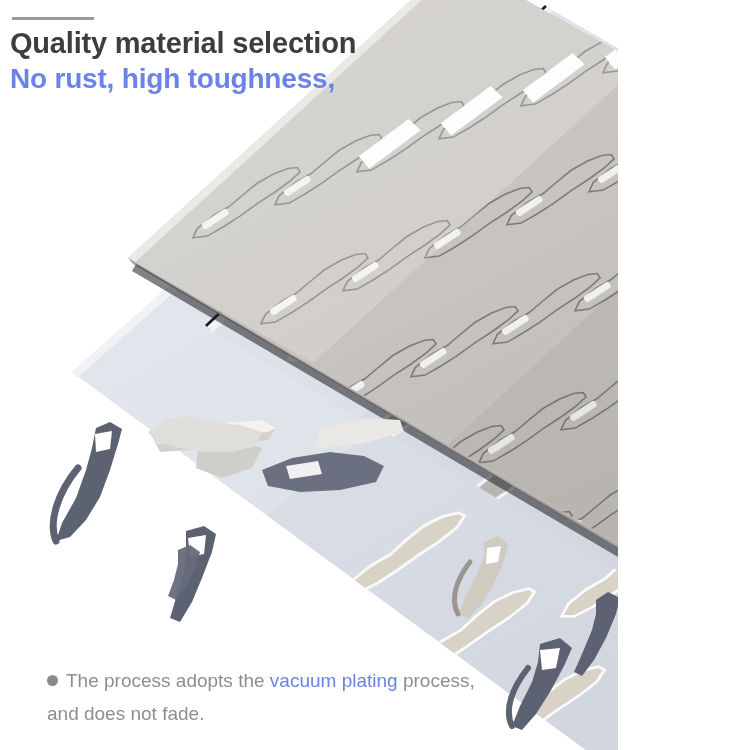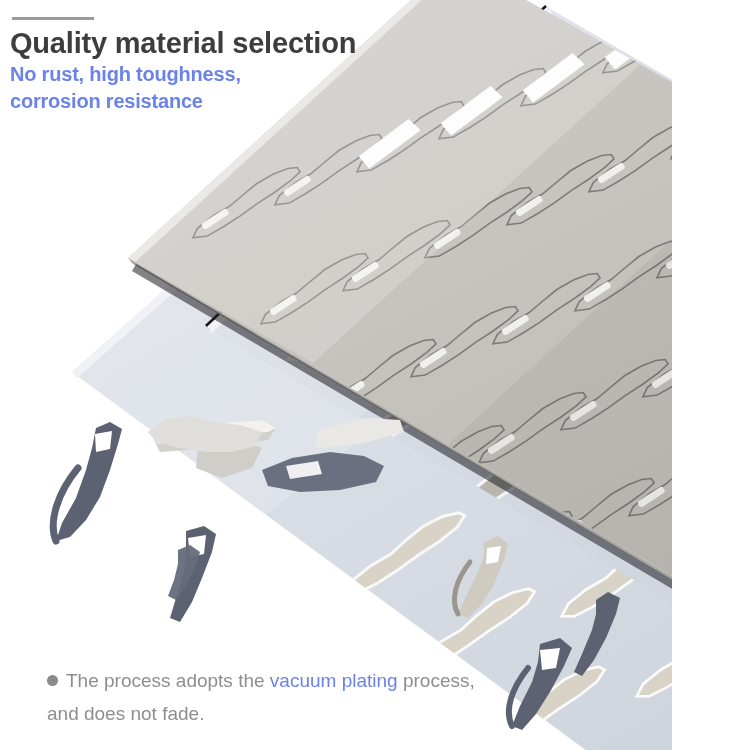--- a/index.html
+++ b/index.html
@@ -6,21 +6,21 @@
   html, body {
     margin: 0;
     padding: 0;
     background: #ffffff;
   }
   body {
     font-family: "Liberation Sans", "DejaVu Sans", sans-serif;
   }
   #stage {
     position: relative;
-    width: 672px;
+    width: 618px;
     height: 750px;
     overflow: hidden;
     background: #ffffff;
   }
 
   
   #artwork {
     position: absolute;
     inset: 0;
     width: 750px;
@@ -54,21 +54,21 @@
     display: block;
     font-size: 29px;
     font-weight: bold;
     color: #3d3d3d;
     letter-spacing: -0.2px;
     line-height: 1.22;
     white-space: nowrap;
   }
   .h-sub {
     display: block;
-    font-size: 20px;
+    font-size: 28px;
     font-weight: bold;
     color: #6b82e8;
     letter-spacing: -0.2px;
     line-height: 1.32;
     white-space: nowrap;
   }
 
   .caption {
     position: absolute;
     left: 47px;
@@ -419,21 +419,20 @@
     </g>
   </svg>
 
   <div id="text-layer">
 
     <div class="rule"></div>
 
     <div class="heading-block">
       <span class="h-main">Quality material selection</span>
       <span class="h-sub">No rust, high toughness,</span>
-      <span class="h-sub">corrosion resistance</span>
     </div>
 
     <div class="caption">
       <span class="bullet"></span><span>The process adopts the</span>
       <span class="accent">vacuum plating</span>
       <span>process, and does not fade.</span>
     </div>
 
   </div>
 </div>

